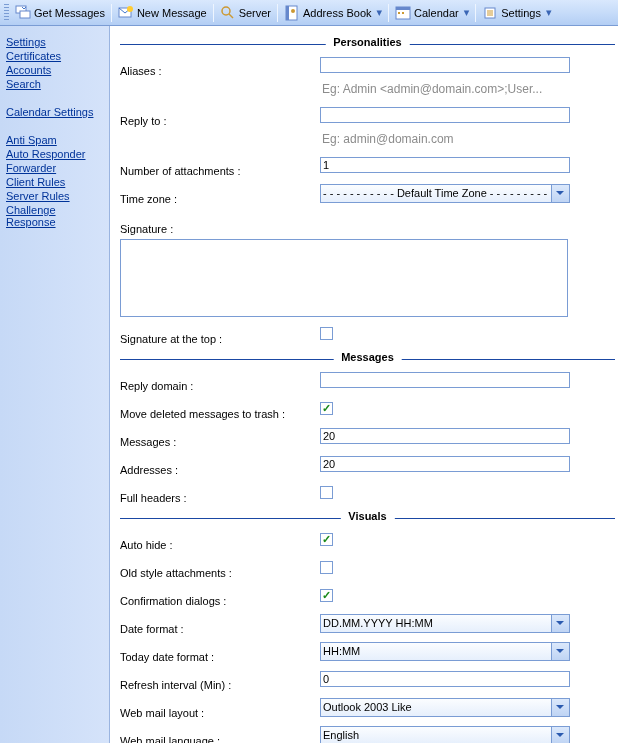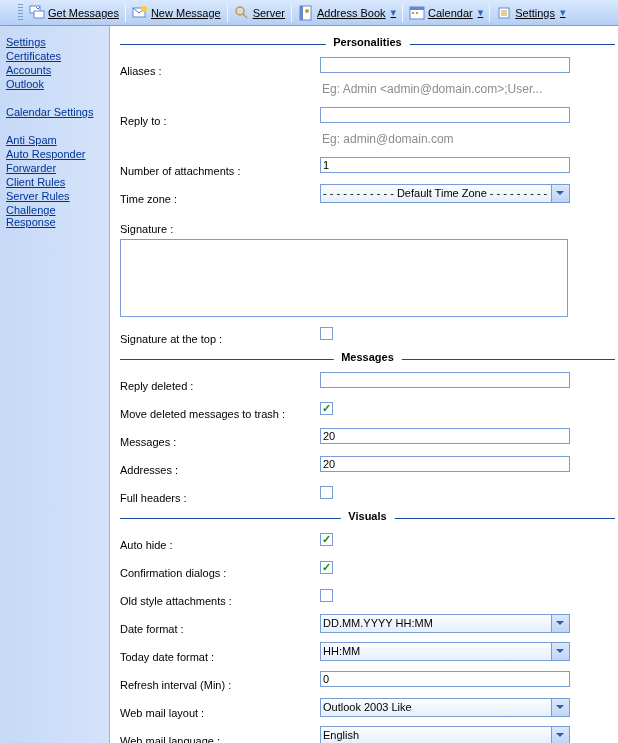--- a/index.html
+++ b/index.html
@@ -10,22 +10,21 @@
     background: #fff;
     color: #000;
     width: 618px;
   }
   .toolbar {
     display: flex;
     align-items: center;
     background: linear-gradient(to bottom, #d9e8fd 0%, #c7dcf9 50%, #b3cef4 100%);
     border-bottom: 1px solid #7a9cd4;
     height: 26px;
-    padding: 0 16px;
-    text-decoration: underline;
+    padding: 0 2px;
   }
   .tb-sep {
     width: 1px;
     height: 18px;
     background: #7a9cd4;
     margin: 0 2px;
     border-right: 1px solid #eef5ff;
   }
   .tb-grip {
     width: 5px;
@@ -241,21 +240,21 @@
     <span>Settings</span>
     <span class="tb-drop">▾</span>
   </div>
 </div>
 
 <div class="main">
   <div class="sidebar">
     <a>Settings</a>
     <a>Certificates</a>
     <a>Accounts</a>
-    <a>Outlook</a>
+    <a>Search</a>
     <div class="gap"></div>
     <a>Calendar Settings</a>
     <div class="gap"></div>
     <a>Anti Spam</a>
     <a>Auto Responder</a>
     <a>Forwarder</a>
     <a>Client Rules</a>
     <a>Server Rules</a>
     <a>Challenge Response</a>
   </div>
@@ -293,21 +292,21 @@
     </div>
     <div class="row">
       <div class="label">Signature at the top :</div>
       <span class="chk"></span>
     </div>
 
     <div class="section">
       <span class="section-title">Messages</span>
     </div>
     <div class="row">
-      <div class="label">Reply deleted :</div>
+      <div class="label">Reply domain :</div>
       <input type="text" value="" style="">
     </div>
     <div class="row">
       <div class="label">Move deleted messages to trash :</div>
       <span class="chk checked"></span>
     </div>
     <div class="row">
       <div class="label">Messages :</div>
       <input type="text" value="20" style="">
     </div>
@@ -321,28 +320,28 @@
     </div>
 
     <div class="section">
       <span class="section-title">Visuals</span>
     </div>
     <div class="row">
       <div class="label">Auto hide :</div>
       <span class="chk checked"></span>
     </div>
     <div class="row">
+      <div class="label">Old style attachments :</div>
+      <span class="chk"></span>
+    </div>
+    <div class="row">
       <div class="label">Confirmation dialogs :</div>
       <span class="chk checked"></span>
     </div>
     <div class="row">
-      <div class="label">Old style attachments :</div>
-      <span class="chk"></span>
-    </div>
-    <div class="row">
       <div class="label">Date format :</div>
       <div class="styled-select"><select><option>DD.MM.YYYY HH:MM</option></select></div>
     </div>
     <div class="row">
       <div class="label">Today date format :</div>
       <div class="styled-select"><select><option>HH:MM</option></select></div>
     </div>
     <div class="row">
       <div class="label">Refresh interval (Min) :</div>
       <input type="text" value="0" style="">

